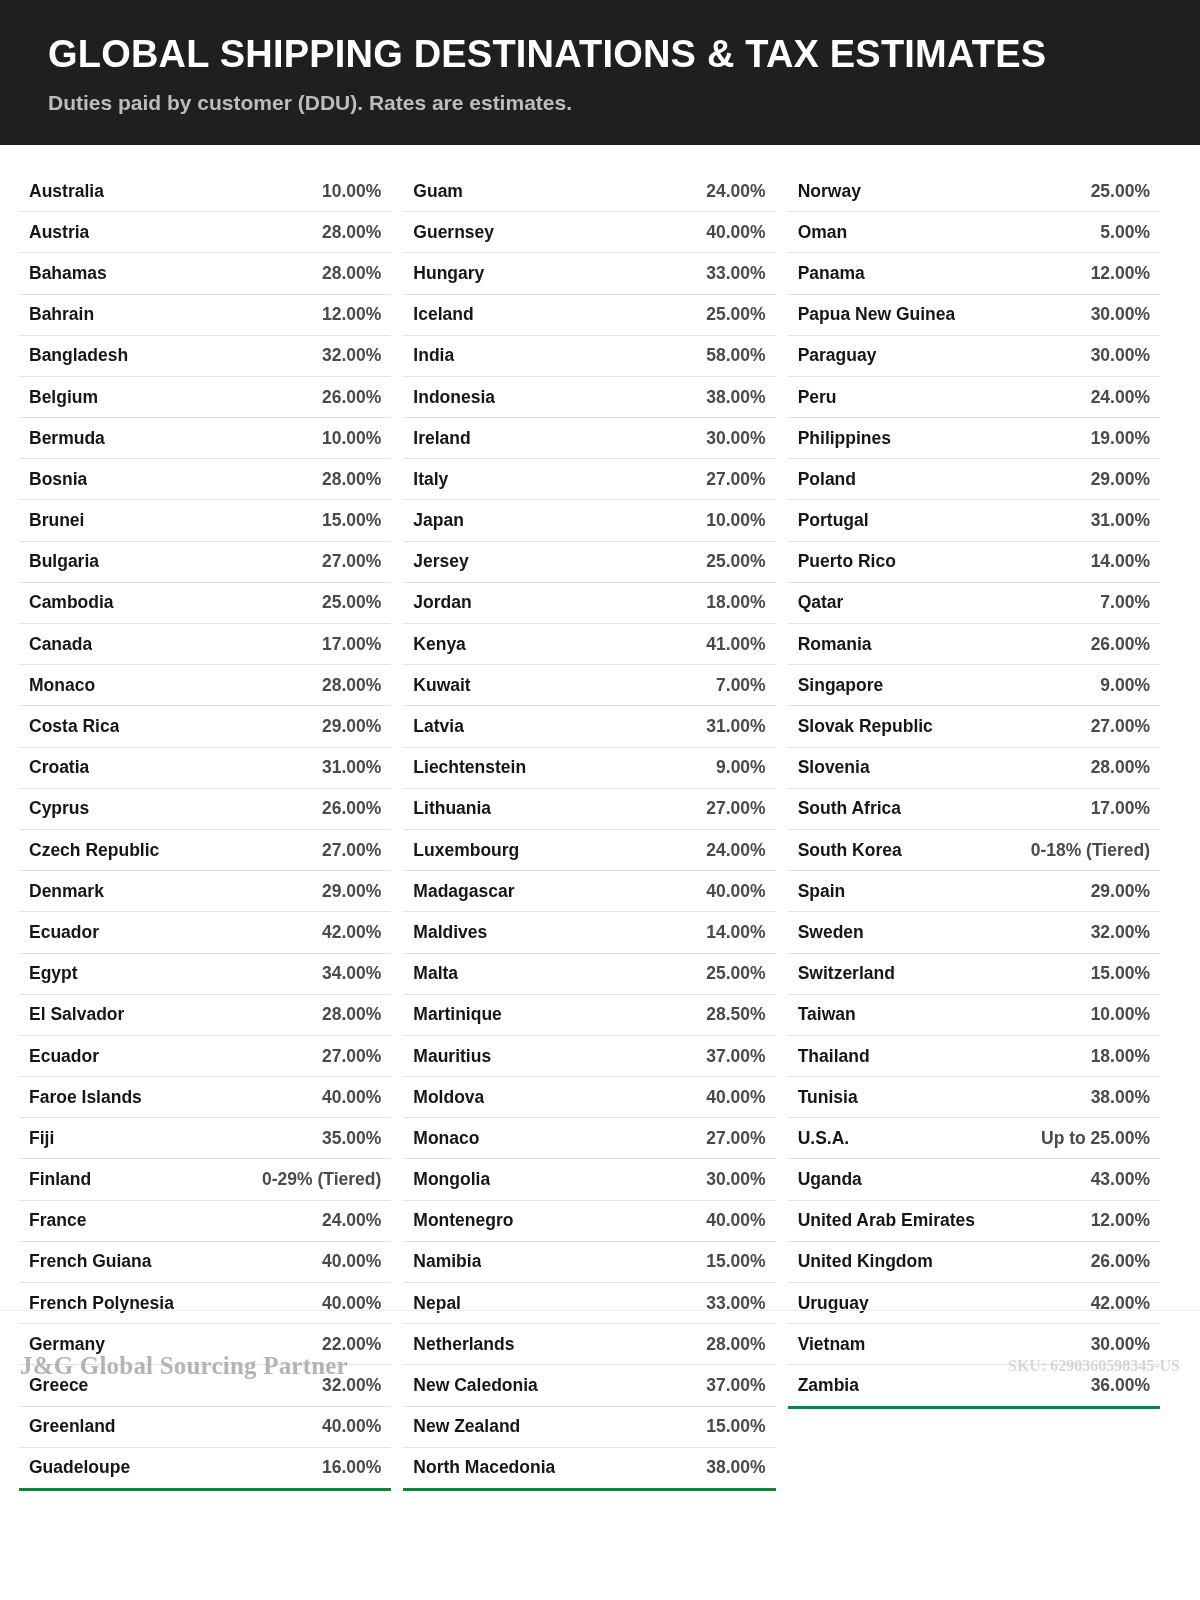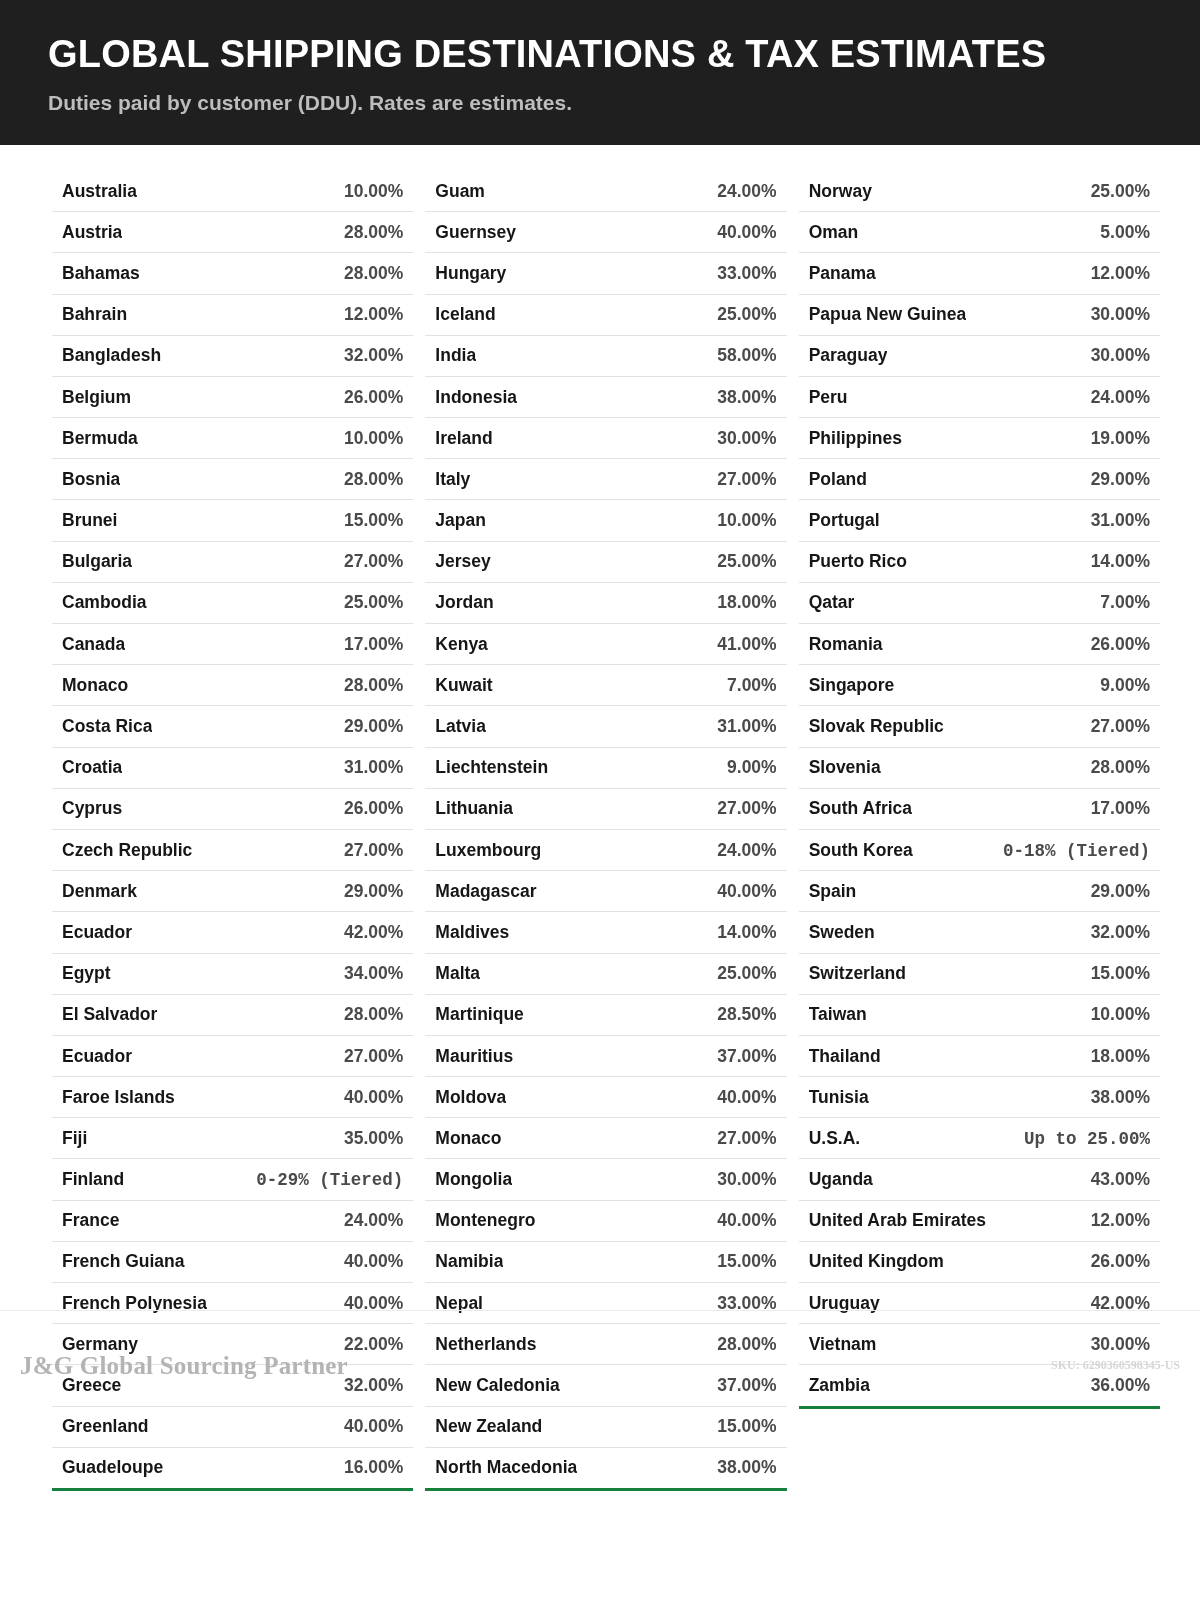--- a/index.html
+++ b/index.html
@@ -39,21 +39,21 @@
   .header-subtitle {
     font-size: 21px;
     font-weight: bold;
     color: #bdbdbd;
     margin: 0;
     line-height: 1.2;
   }
   
   .main {
     flex: 1;
-    padding: 26px 40px 0 52px;
+    padding: 26px 40px 0 19px;
     box-sizing: border-box;
   }
   .columns {
     display: flex;
     gap: 12px;
     align-items: flex-start;
   }
   .column {
     flex: 1 1 0;
     min-width: 0;
@@ -80,21 +80,20 @@
   .rate {
     font-size: 17.5px;
     font-weight: bold;
     color: #4a4a4a;
     white-space: nowrap;
     padding-left: 8px;
   }
   .rate.tiered {
     font-weight: bold;
     color: #4a4a4a;
-    font-family: Liberation Mono, monospace;
   }
   
   .footer {
     position: absolute;
     left: 0;
     right: 0;
     bottom: 0;
     height: 110px;
     border-top: 1px solid #ebebeb;
     display: flex;
@@ -104,21 +103,21 @@
     box-sizing: border-box;
     font-family: Liberation Serif, serif;
   }
   .footer-brand {
     font-size: 25px;
     font-weight: bold;
     color: #b4b4b4;
     letter-spacing: 0.2px;
   }
   .footer-sku {
-    font-size: 12px;
+    font-size: 16px;
     font-weight: bold;
     color: #d6d6d6;
     white-space: nowrap;
     overflow: hidden;
     max-width: 300px;
   }
 </style>
 </head>
 <body>
 

